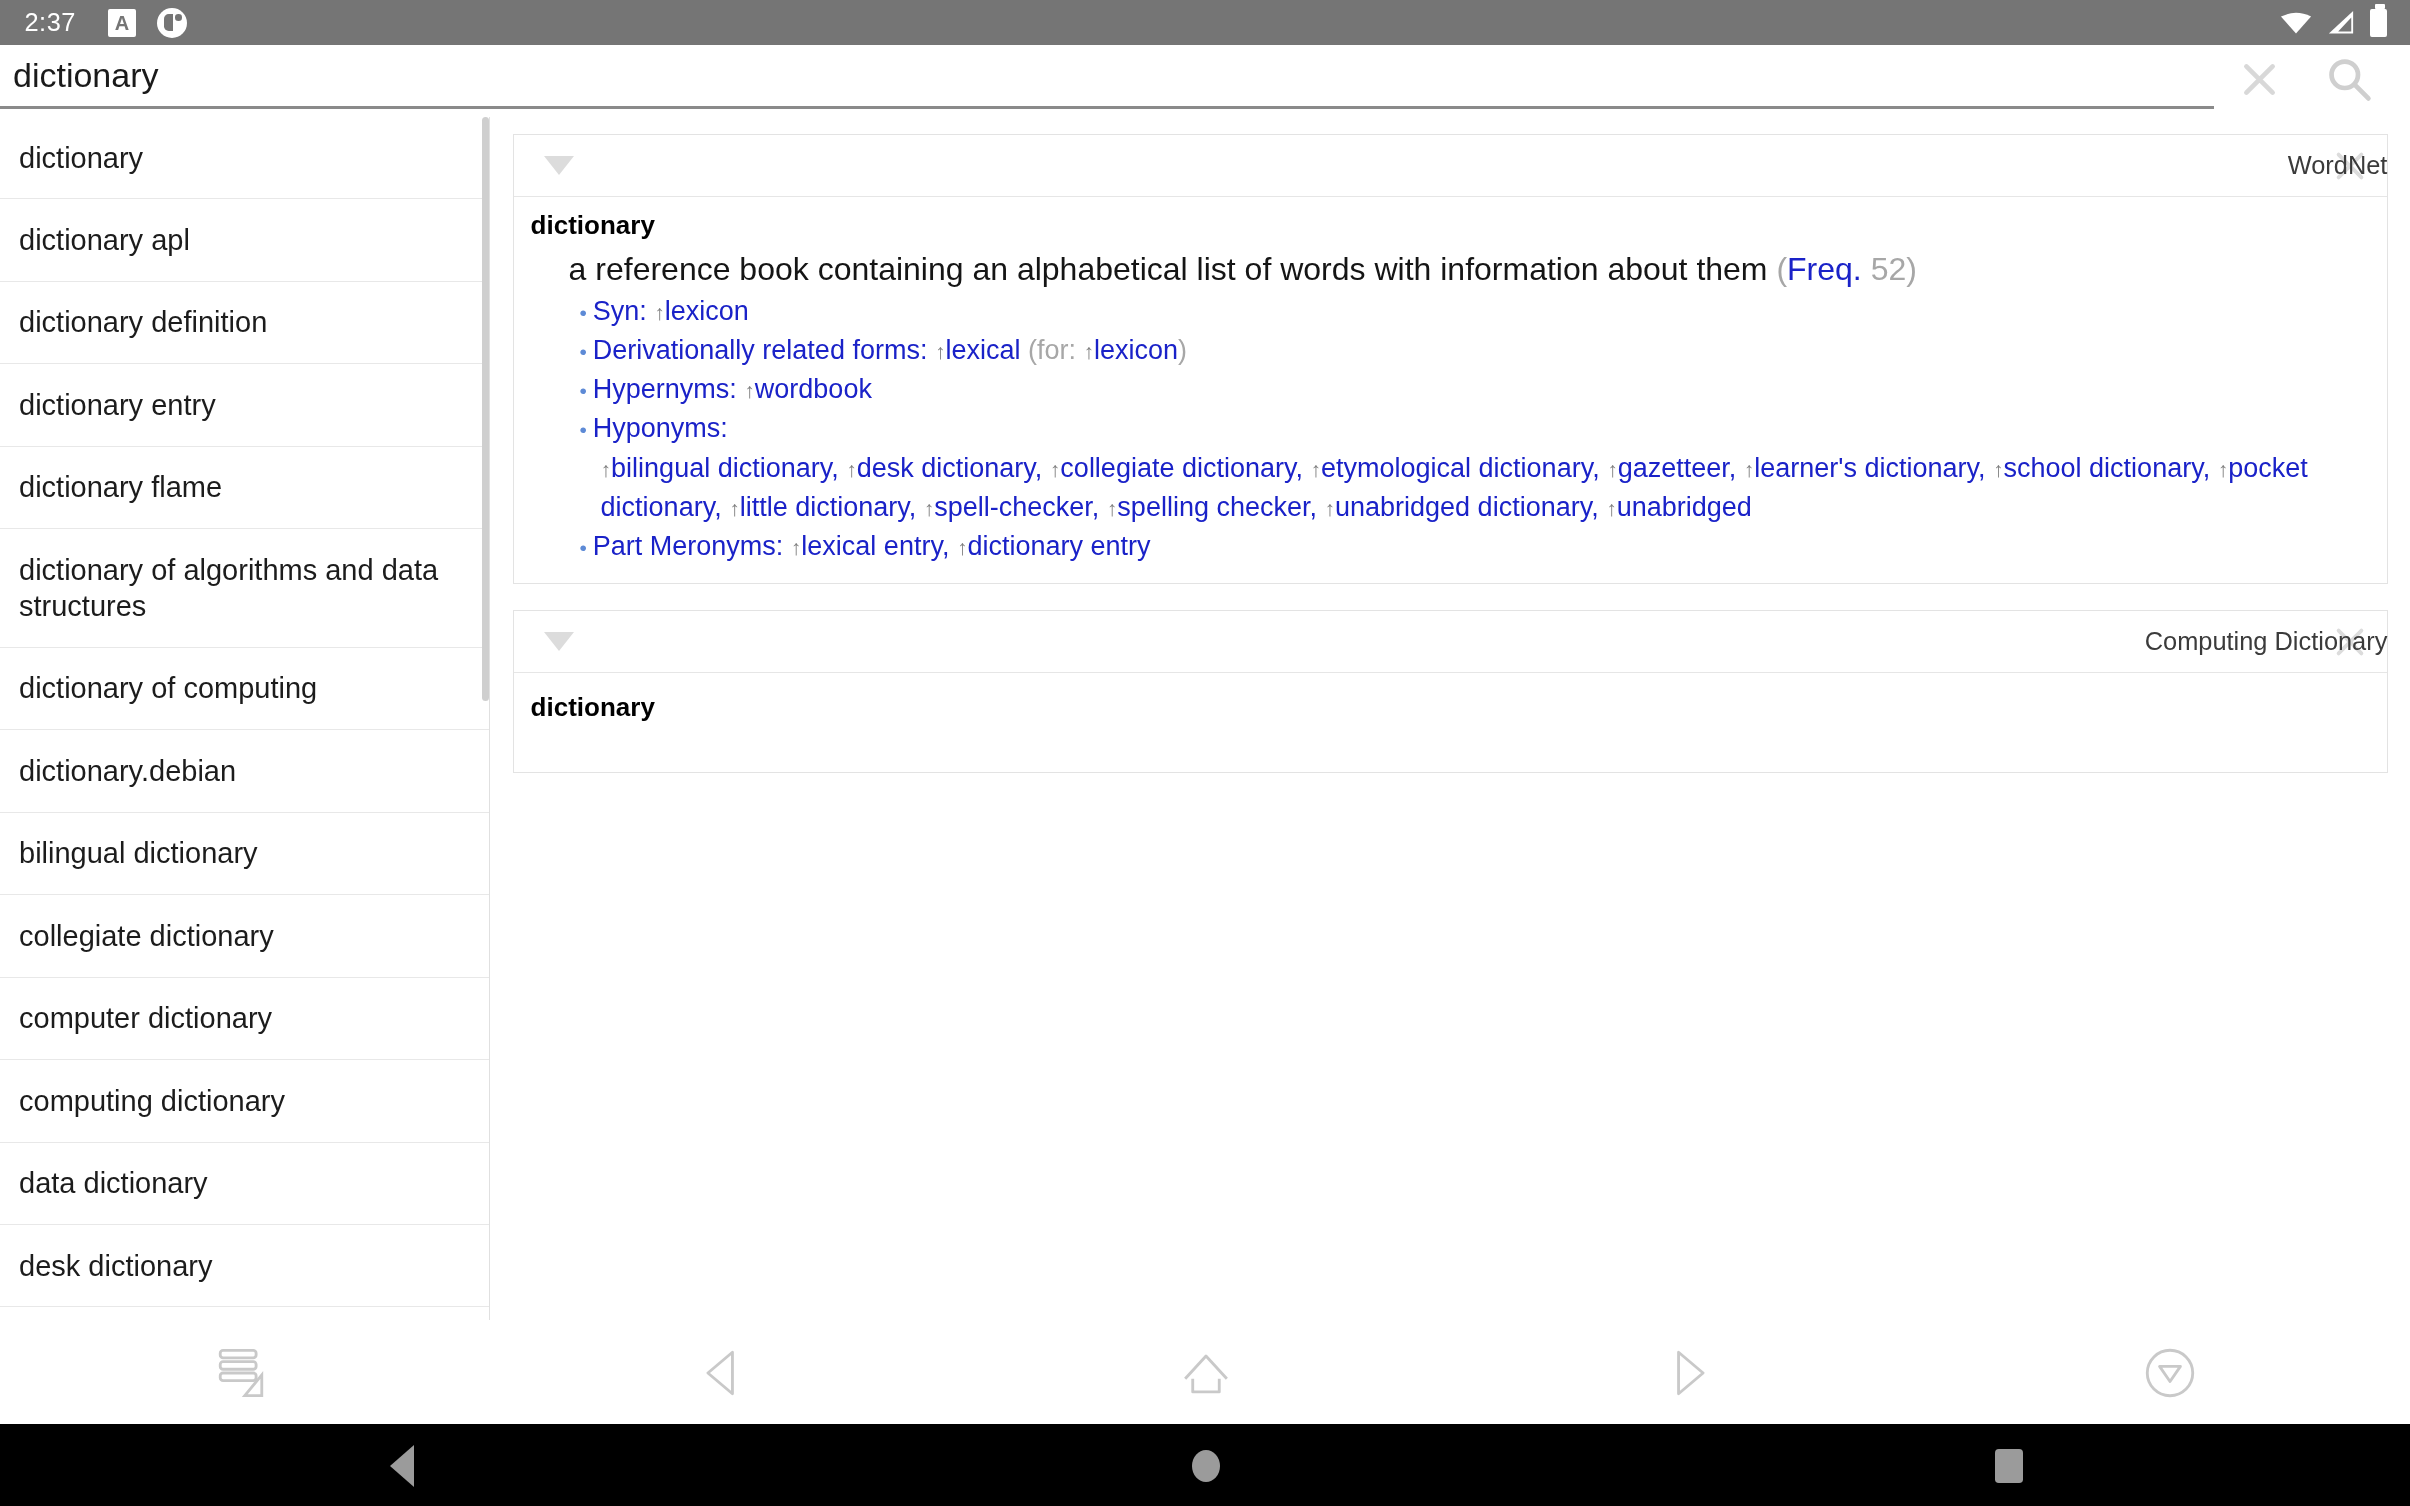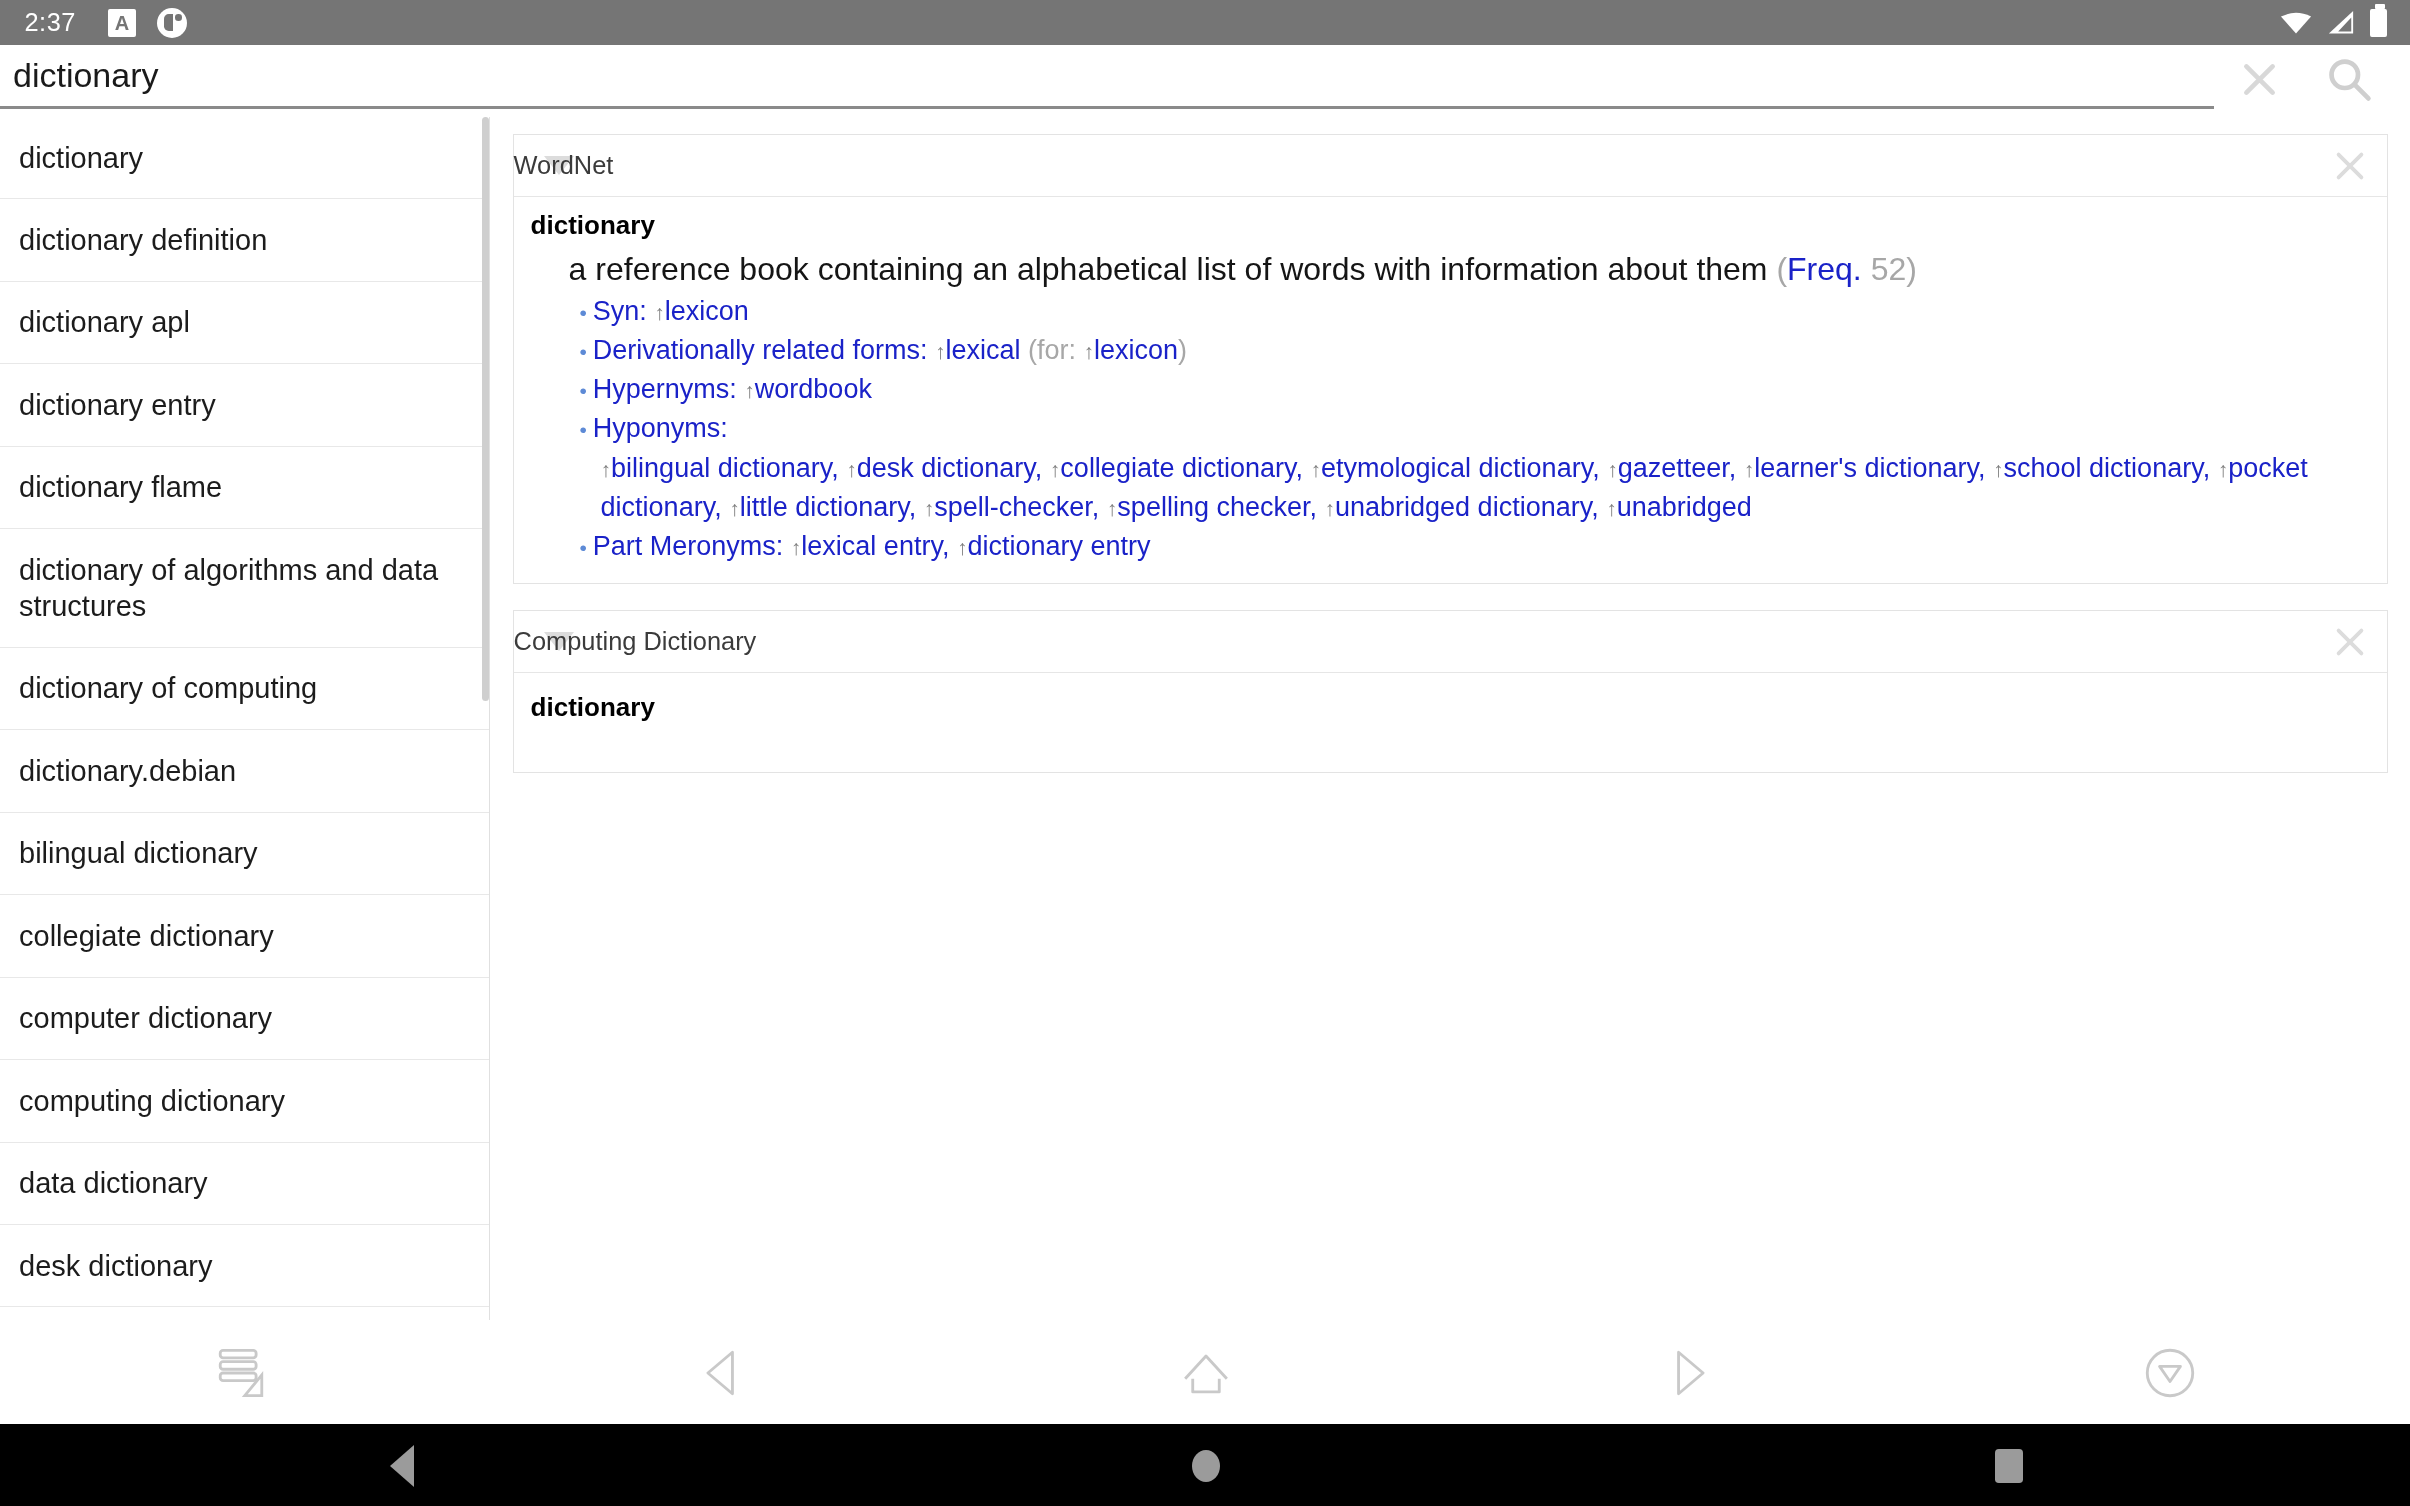--- a/index.html
+++ b/index.html
@@ -85,21 +85,21 @@
   .card { border:1.9px solid #e3e3e3; background:#fff; margin-bottom:26px; }
   .card-head {
     height:62px; display:flex; align-items:center; position:relative;
     border-bottom:1.9px solid #e6e6e6; padding:0 17px;
   }
   .caret {
     width:0; height:0; border-left:15px solid transparent; border-right:15px solid transparent;
     border-top:19px solid #dcdcdc; margin-left:13px;
   }
   .card-title {
-    position:absolute; left:0; right:0; text-align:left; font-size:25.4px; color:#3b3b3b;
+    position:absolute; left:0; right:0; text-align:right; font-size:25.4px; color:#3b3b3b;
     pointer-events:none;
   }
   .card-close { margin-left:auto; width:41px; height:41px; display:flex; align-items:center; justify-content:center; }
   .card-body { padding:13px 17px 17px 17px; }
 
   .headword { font-size:26px; font-weight:bold; color:#000; margin-bottom:5.6px; }
   .pos { color:#1c23c6; font-size:27px; margin-left:24.5px; line-height:1.5; }
   .gloss { font-size:32px; color:#151515; margin-left:38px; line-height:1.42; }
   .grey { color:#a7a7a7; }
   .bluelink { color:#1a22c8; }
@@ -171,24 +171,24 @@
   </div>
 
   <div class="content">
 
     <div class="sidebar">
       <div id="sugg-container">
           <div class="sugg-item">
             <span>dictionary</span>
           </div>
           <div class="sugg-item">
+            <span>dictionary apl</span>
+          </div>
+          <div class="sugg-item">
             <span>dictionary definition</span>
-          </div>
-          <div class="sugg-item">
-            <span>dictionary apl</span>
           </div>
           <div class="sugg-item">
             <span>dictionary entry</span>
           </div>
           <div class="sugg-item">
             <span>dictionary flame</span>
           </div>
           <div class="sugg-item two-line">
             <span>dictionary of algorithms and data structures</span>
           </div>

